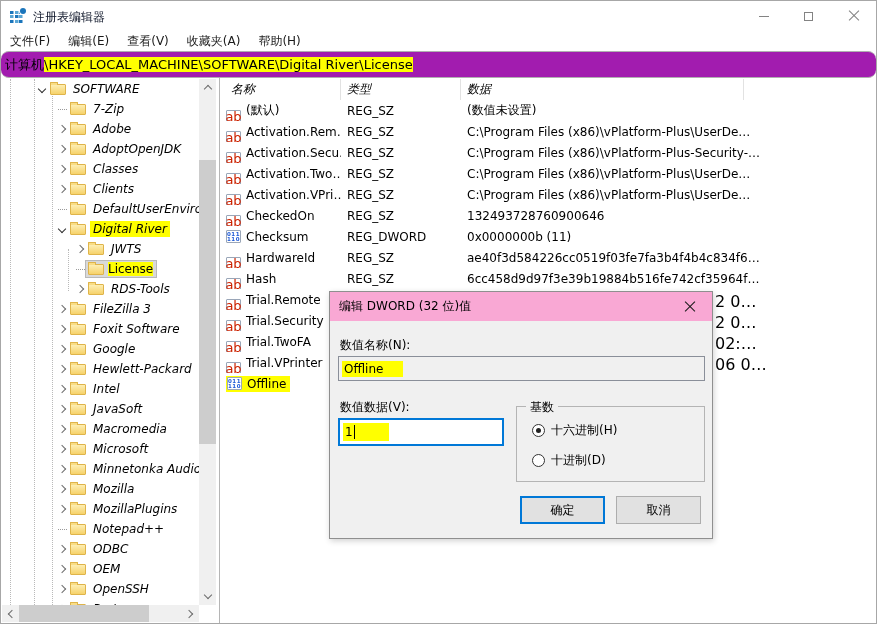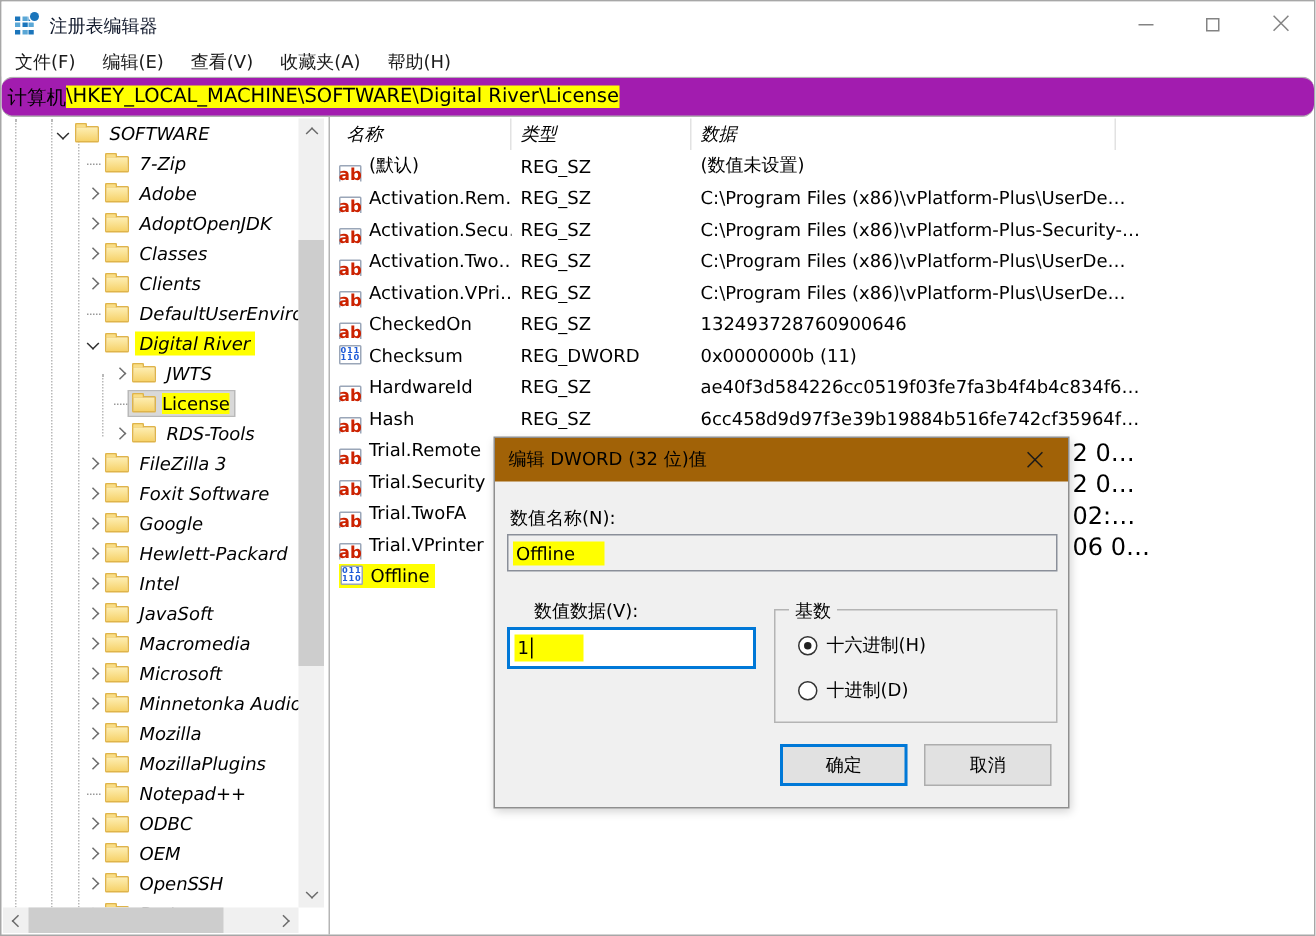--- a/index.html
+++ b/index.html
@@ -76,29 +76,29 @@
   .hcell { display:flex; align-items:center; padding-left:6px; border-right:1px solid #e2e2e2; font-size:12px; }
   .hcell:first-child { padding-left:9px; }
   .hcell:last-child { border-right:none; }
   .list-rows { position:absolute; left:221px; top:99px; width:655px; background:#fff; }
   .lrow { height:21px; display:grid; grid-template-columns:119px 120px 1fr; align-items:center; white-space:nowrap; overflow:hidden; }
   .cell { overflow:hidden; font-size:12px; }
   .cell.name { display:flex; align-items:center; padding-left:4px; }
   .cell.type,.cell.data { padding-left:6px; }
   .vicon { flex:none; width:15px; height:13px; margin-right:5px; background:#fff; border:1px solid #9aa6b8; border-radius:1px;
      display:flex; align-items:center; justify-content:center; }
-  .vicon.sz { color:#cc2200; font-weight:bold; font-size:11px; line-height:8px;margin-top:12px; }
+  .vicon.sz { color:#cc2200; font-weight:normal; font-size:13px; line-height:8px;margin-top:12px; }
   .vicon.dw { color:#1f5bd8; font-size:5.5px; line-height:4.5px; letter-spacing:.5px; text-align:center; font-weight:bold; }
   .row-hl { display:inline-flex; align-items:center; background:#ffff00; padding:1px 4px 1px 1px; }
   .fragment { position:absolute; font-size:16px; white-space:nowrap; }
 
   
   .dialog { position:absolute; left:328px; top:290px; width:384px; height:248px; background:#f0f0f0;
      border:1px solid #8f8f8f; box-shadow:1px 2px 6px rgba(0,0,0,.18); z-index:20; }
-  .dlg-title { position:absolute; left:0; top:0; width:100%; height:29px; background:#a16207; display:flex; align-items:center; padding-left:9px; font-size:12px; }
+  .dlg-title { position:absolute; left:0; top:0; width:100%; height:29px; background:#f9a8d4; display:flex; align-items:center; padding-left:9px; font-size:12px; }
   .dlg-close { position:absolute; right:0; top:0; width:45px; height:29px; display:flex; align-items:center; justify-content:center; }
   .dlg-close .x { position:relative; width:12px; height:12px; }
   .dlg-close .x::before,.dlg-close .x::after { content:''; position:absolute; left:-1px; top:5px; width:14px; height:1px; background:#1a1a1a; }
   .dlg-close .x::before { transform:rotate(45deg); } .dlg-close .x::after { transform:rotate(-45deg); }
   .dlg-label { position:absolute; font-size:12px; }
   .name-field { position:absolute; left:8px; top:64px; width:367px; height:25px; background:#f0f0f0; border:1px solid #8a8f99; display:flex; align-items:center; padding-left:3px; }
   .name-field .hl { padding:1px 20px 1px 2px; }
   .data-input { position:absolute; left:8px; top:126px; width:166px; height:28px; background:#fff; border:2px solid #0078d7; display:flex; align-items:center; padding-left:3px; }
   .val-hl { display:inline-flex; align-items:center; background:#ffff00; width:46px; height:18px; padding-left:2px; }
   .caret { width:1px; height:14px; background:#000; margin-left:1px; }
@@ -439,21 +439,21 @@
 
   <div class="dialog">
     <div class="dlg-title">编辑 DWORD (32 位)值</div>
     <div class="dlg-close">
         <div class="x"></div>
       </div>
     <div class="dlg-label" style="left:10px; top:45px;">数值名称(N):</div>
     <div class="name-field">
         <span class="hl">Offline</span>
       </div>
-    <div class="dlg-label" style="left:26px; top:107px;">数值数据(V):</div>
+    <div class="dlg-label" style="left:10px; top:107px;">数值数据(V):</div>
     <div class="data-input">
         <span class="val-hl">
           <span>1</span>
           <span class="caret"></span>
         </span>
       </div>
     <div class="groupbox"></div>
     <div class="groupbox-label">基数</div>
     <div class="radio-row" style="left:202px; top:130px;">
         <span class="radio checked"></span>

